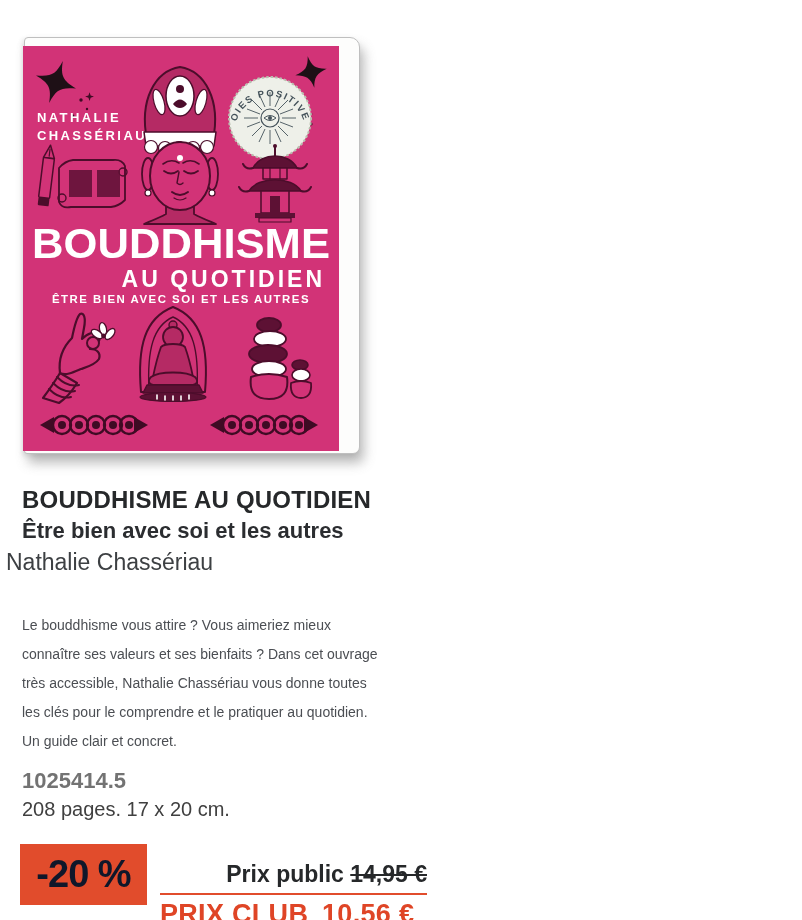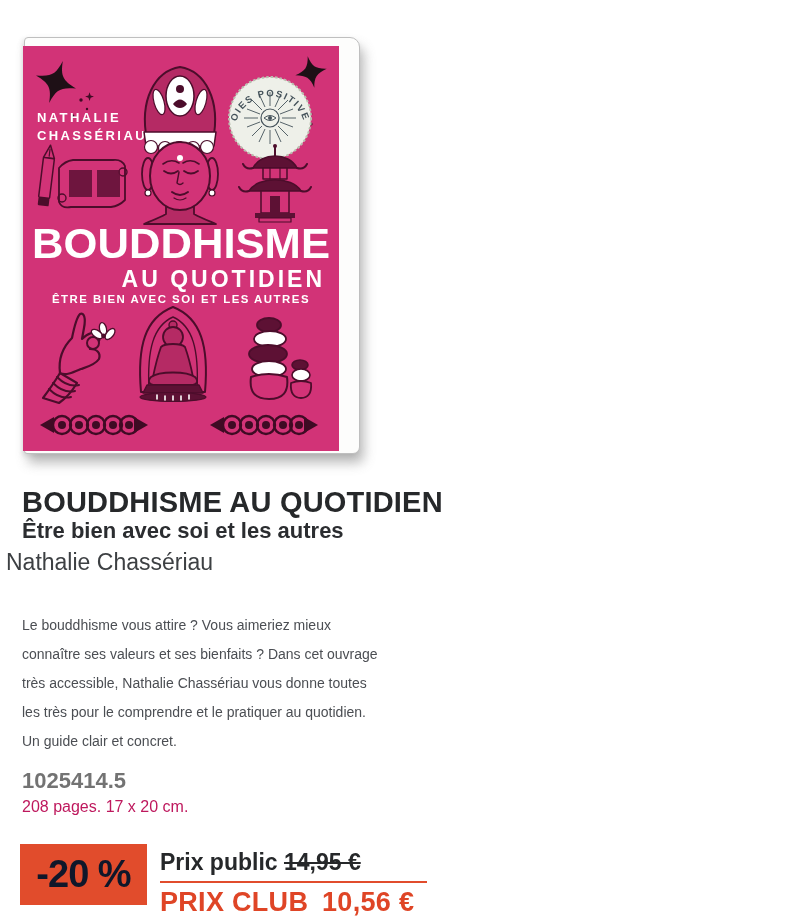--- a/index.html
+++ b/index.html
@@ -14,37 +14,37 @@
   .book{position:absolute;left:22px;top:34px;width:338px;height:424px;}
   .page-block{
     position:absolute;left:2px;top:3px;right:0;bottom:4px;
     background:#fdfdfc;border:1px solid #bfbfbf;
     border-radius:4px 10px 7px 3px;
     box-shadow:4px 9px 12px rgba(105,105,105,.45), -2px 2px 4px rgba(160,160,160,.25);
   }
   .cover-svg{position:absolute;left:1px;top:12px;width:316px;height:405px;display:block;}
 
   
-  .title{position:absolute;left:22px;top:486px;margin:0;font-size:29px;font-weight:bold;letter-spacing:.2px;color:#26282a;white-space:nowrap;}
+  .title{position:absolute;left:22px;top:486px;margin:0;font-size:24px;font-weight:bold;letter-spacing:.2px;color:#26282a;white-space:nowrap;}
   .subtitle{position:absolute;left:22px;top:518px;margin:0;font-size:22px;font-weight:bold;color:#2b2d30;white-space:nowrap;}
   .author{position:absolute;left:6px;top:549px;font-size:23px;color:#3d4043;white-space:nowrap;}
   .desc{position:absolute;left:22px;top:611px;font-size:14px;line-height:29px;color:#4b4e53;}
   .desc div{white-space:nowrap;}
   .ref{position:absolute;left:22px;top:768px;font-size:22px;font-weight:bold;color:#737373;}
-  .specs{position:absolute;left:22px;top:798px;font-size:16px;color:#be185d;}
+  .specs{position:absolute;left:22px;top:798px;font-size:20px;color:#404040;}
 
   
   .price-row{position:absolute;left:20px;top:844px;display:flex;align-items:stretch;}
   .badge{
     width:127px;height:61px;background:#e14c2c;color:#0f172a;
     font-size:38px;font-weight:bold;display:flex;align-items:center;justify-content:center;
     letter-spacing:-1px;
   }
   .price-col{margin-left:13px;width:267px;}
-  .public{font-size:23px;font-weight:bold;color:#26282a;margin-top:5px;white-space:nowrap;}
+  .public{font-size:23px;font-weight:bold;color:#26282a;margin-top:17px;white-space:nowrap;text-align:right;}
   .strike{text-decoration:line-through;}
   .rule{border-top:2px solid #e14c2c;margin-top:5px;}
   .club{font-size:27px;font-weight:bold;color:#df4526;margin-top:4px;letter-spacing:.3px;white-space:nowrap;}
   .club .val{margin-left:6px;}
 </style>
 </head>
 <body>
 
 <div class="page">
 
@@ -245,21 +245,21 @@
   </div>
 
   <h1 class="title">BOUDDHISME AU QUOTIDIEN</h1>
   <h2 class="subtitle">Être bien avec soi et les autres</h2>
   <div class="author">Nathalie Chassériau</div>
 
   <div class="desc">
     <div>Le bouddhisme vous attire ? Vous aimeriez mieux</div>
     <div>connaître ses valeurs et ses bienfaits ? Dans cet ouvrage</div>
     <div>très accessible, Nathalie Chassériau vous donne toutes</div>
-    <div>les très pour le comprendre et le pratiquer au quotidien.</div>
+    <div>les clés pour le comprendre et le pratiquer au quotidien.</div>
     <div>Un guide clair et concret.</div>
   </div>
 
   <div class="ref">1025414.5</div>
   <div class="specs">208 pages. 17 x 20 cm.</div>
 
   <div class="price-row">
     <div class="badge">-20 %</div>
     <div class="price-col">
       <div class="public">

